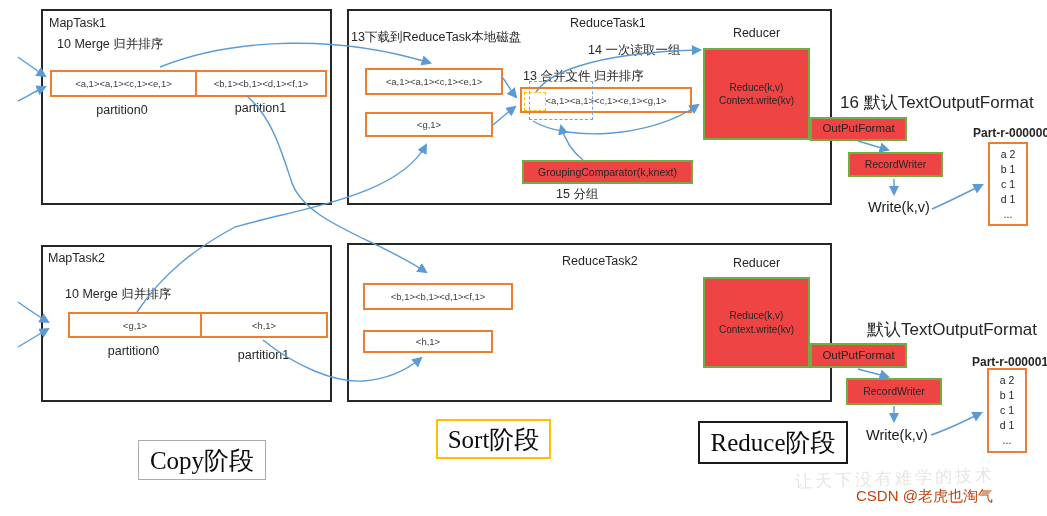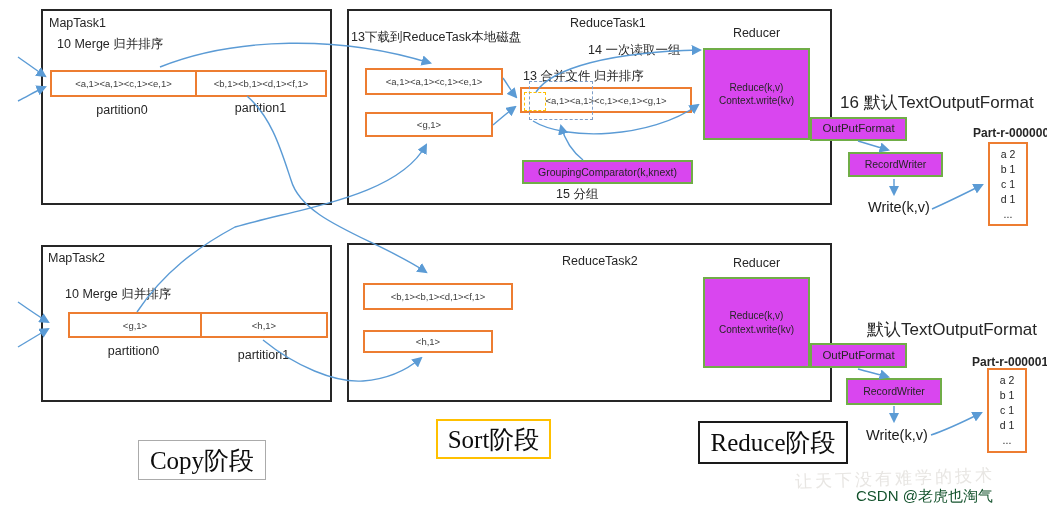--- a/index.html
+++ b/index.html
@@ -1,41 +1,41 @@
 <!DOCTYPE html>
 <html><head>
 <meta charset="utf-8">
 <style>
   html,body{margin:0;padding:0;background:#fff;}
   .canvas{position:relative;width:1047px;height:516px;background:#fff;overflow:hidden;
           font-family:"Liberation Sans","DejaVu Sans",sans-serif;color:#262626;}
   .bigbox{position:absolute;border:2px solid #262626;background:#fff;z-index:1;box-sizing:border-box;}
   .obox{position:absolute;border:2px solid #ED7D31;background:#fff;z-index:2;box-sizing:border-box;
         display:flex;align-items:center;justify-content:center;font-size:9.5px;color:#404040;white-space:nowrap;}
-  .gbox{position:absolute;border:2px solid #70AD47;background:#d946ef;z-index:2;box-sizing:border-box;
+  .gbox{position:absolute;border:2px solid #70AD47;background:#ef4444;z-index:2;box-sizing:border-box;
         display:flex;flex-direction:column;align-items:center;justify-content:center;
         font-size:10.5px;color:#262626;text-align:center;line-height:1.35;white-space:nowrap;}
   .lbl{position:absolute;font-size:12.5px;color:#262626;white-space:nowrap;z-index:2;}
   .small-lbl{position:absolute;font-size:12px;color:#262626;white-space:nowrap;z-index:2;font-weight:bold;}
   .row{position:absolute;display:flex;z-index:2;border:2px solid #ED7D31;background:#fff;box-sizing:border-box;}
   .cell{display:flex;align-items:center;justify-content:center;font-size:9.5px;color:#404040;white-space:nowrap;}
   .cell+.cell{border-left:2px solid #ED7D31;}
   .dashed-blue{position:absolute;border:1px dashed #7F9EC7;background:transparent;z-index:3;box-sizing:border-box;}
   .dashed-gold{position:absolute;border:1px dashed #FFC000;background:transparent;z-index:3;box-sizing:border-box;}
   .stage{position:absolute;display:flex;align-items:center;justify-content:center;background:#fff;z-index:2;
          font-family:"Liberation Serif","DejaVu Serif",serif;font-size:25px;color:#0d0d0d;box-sizing:border-box;}
   .filebox{position:absolute;border:2px solid #ED7D31;background:#fff;z-index:2;box-sizing:border-box;
            display:flex;flex-direction:column;align-items:center;justify-content:center;
            font-size:10.5px;line-height:15px;color:#262626;}
   .write-lbl{position:absolute;font-size:14.5px;color:#1a1a1a;white-space:nowrap;z-index:2;}
   .note13-16{font-size:17px;}
   svg.flow{position:absolute;left:0;top:0;z-index:4;pointer-events:none;}
   .wm-slogan{position:absolute;z-index:1;font-size:17px;letter-spacing:3px;color:#e8e6e3;
              transform:rotate(-2deg);white-space:nowrap;}
-  .wm-credit{position:absolute;z-index:1;font-size:15px;color:#14532d;white-space:nowrap;}
+  .wm-credit{position:absolute;z-index:1;font-size:15px;color:#c2410c;white-space:nowrap;}
 </style>
 </head>
 <body>
 
 <div class="canvas">
 
   <div class="wm-slogan" style="left:795px;top:467px;">让天下没有难学的技术</div>
   <div class="wm-credit" style="left:856px;top:487px;">CSDN @老虎也淘气</div>
 
   <div class="bigbox" style="left:41px;top:9px;width:291px;height:196px;"></div>

